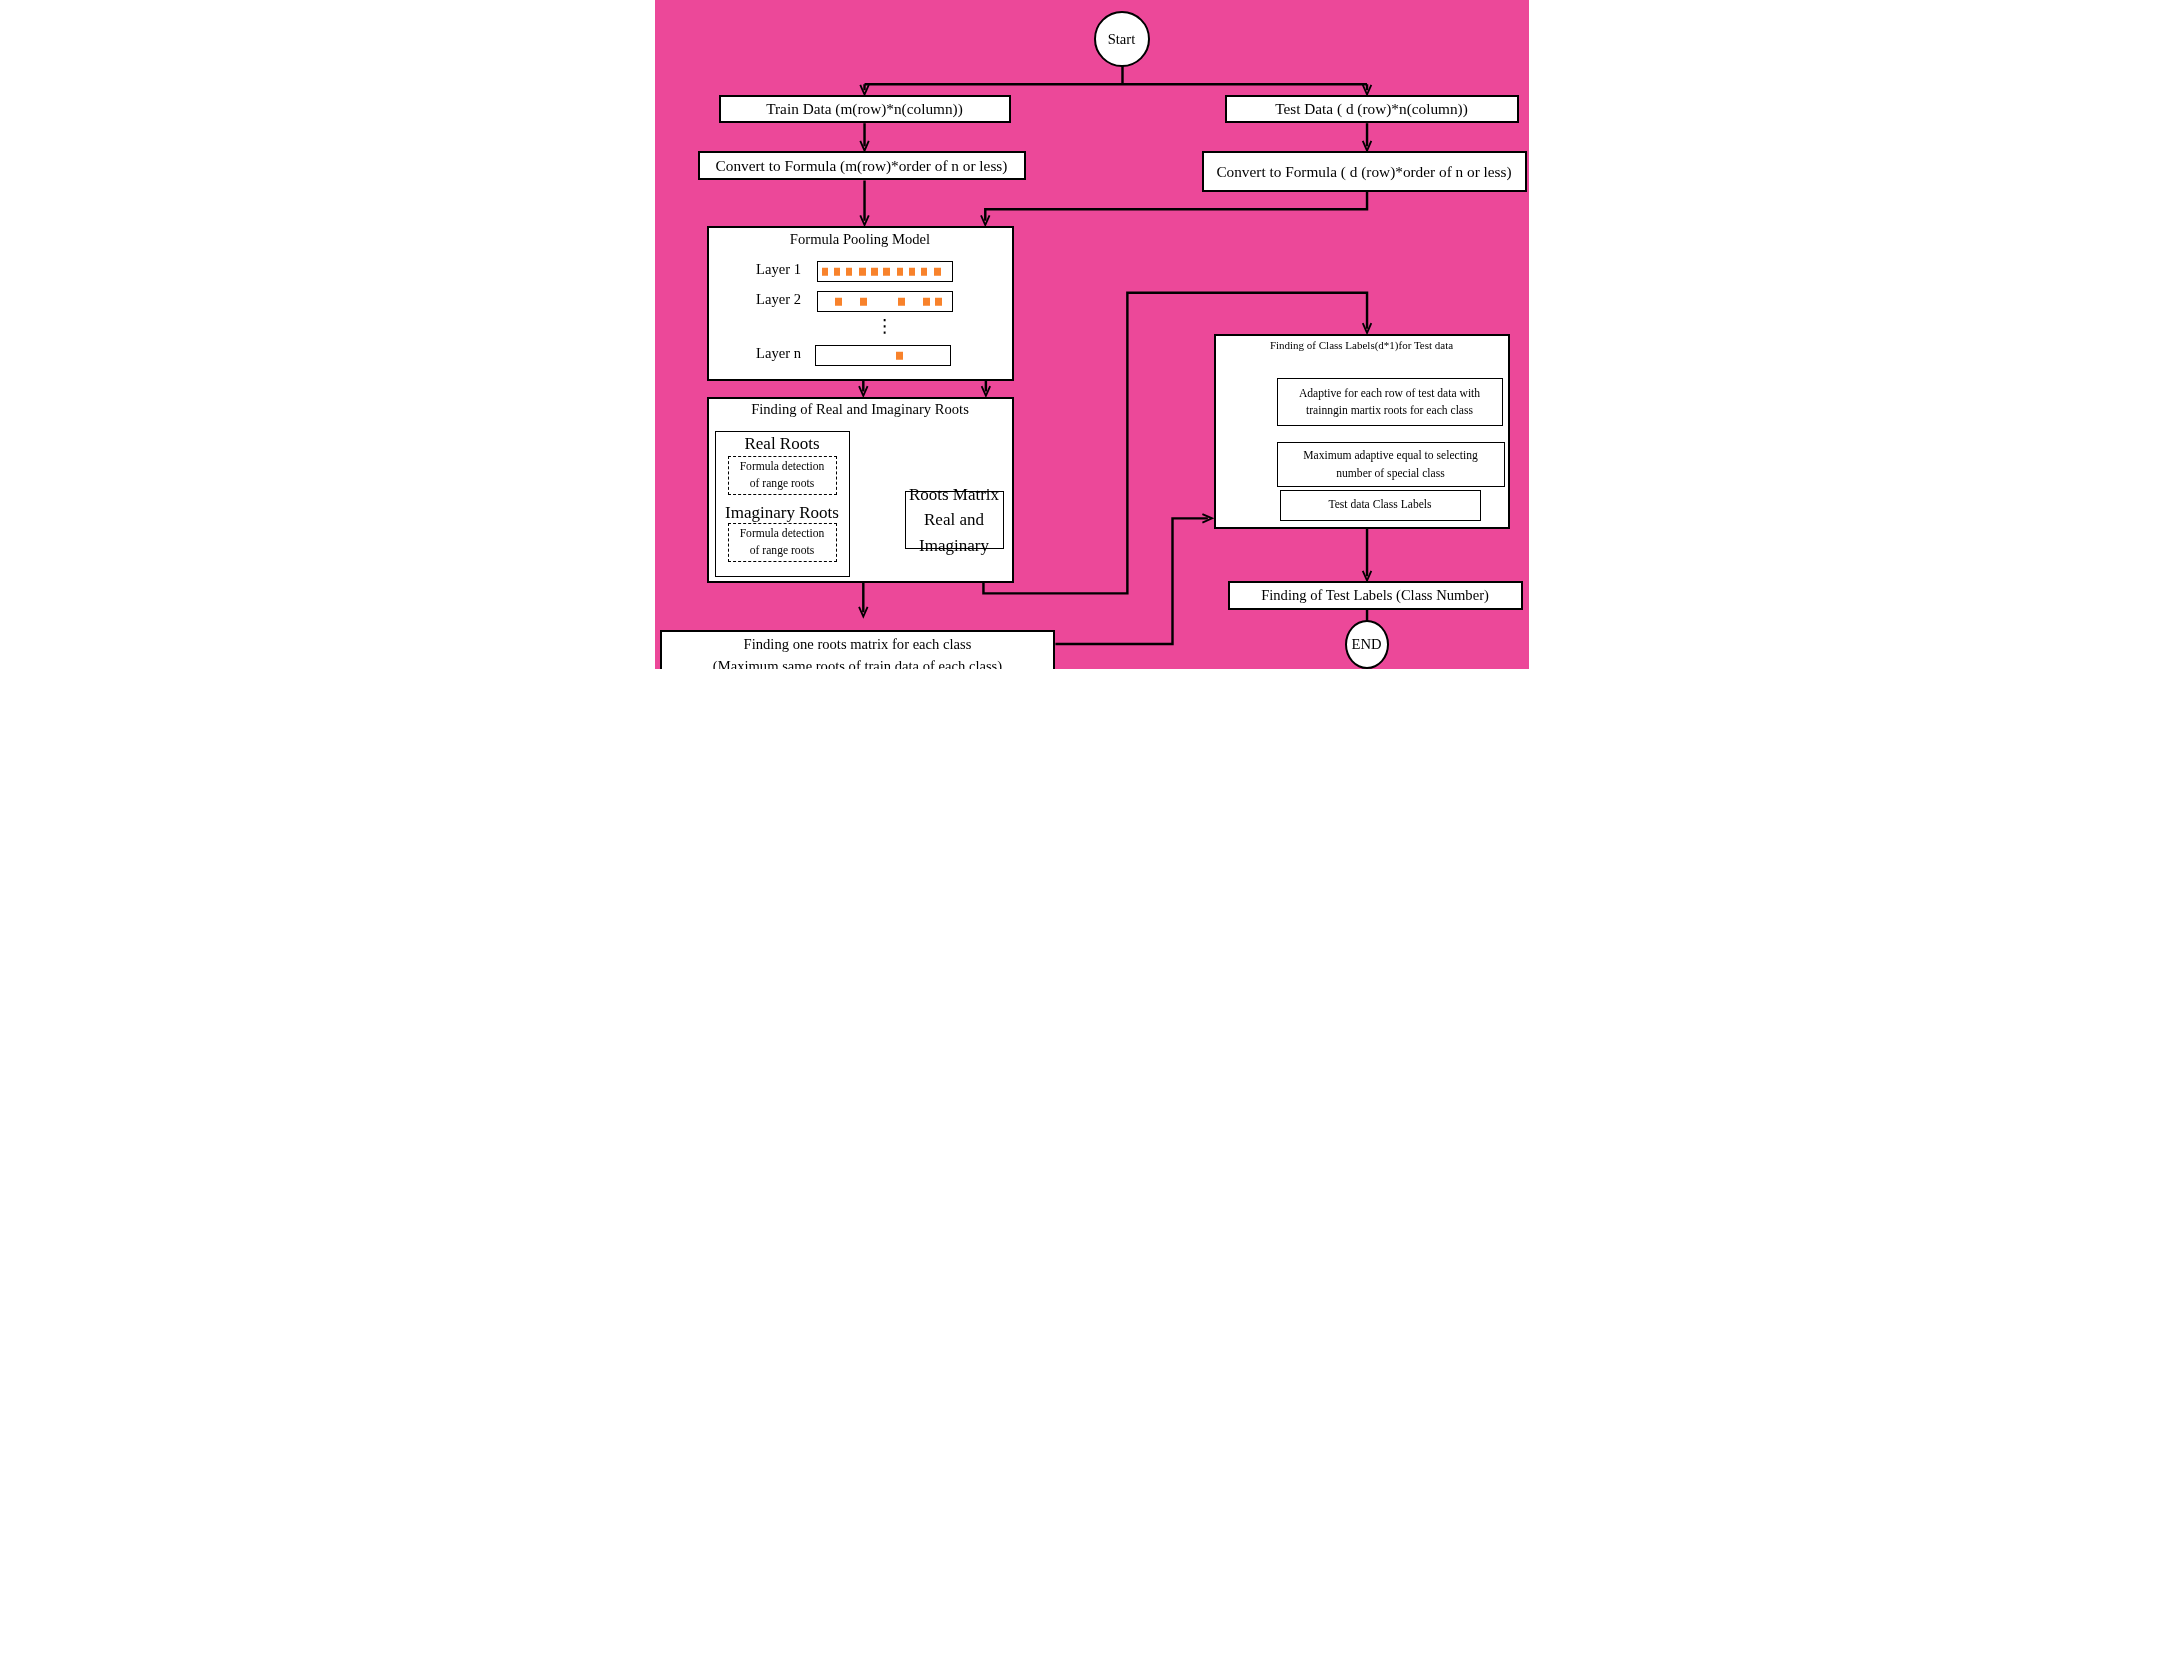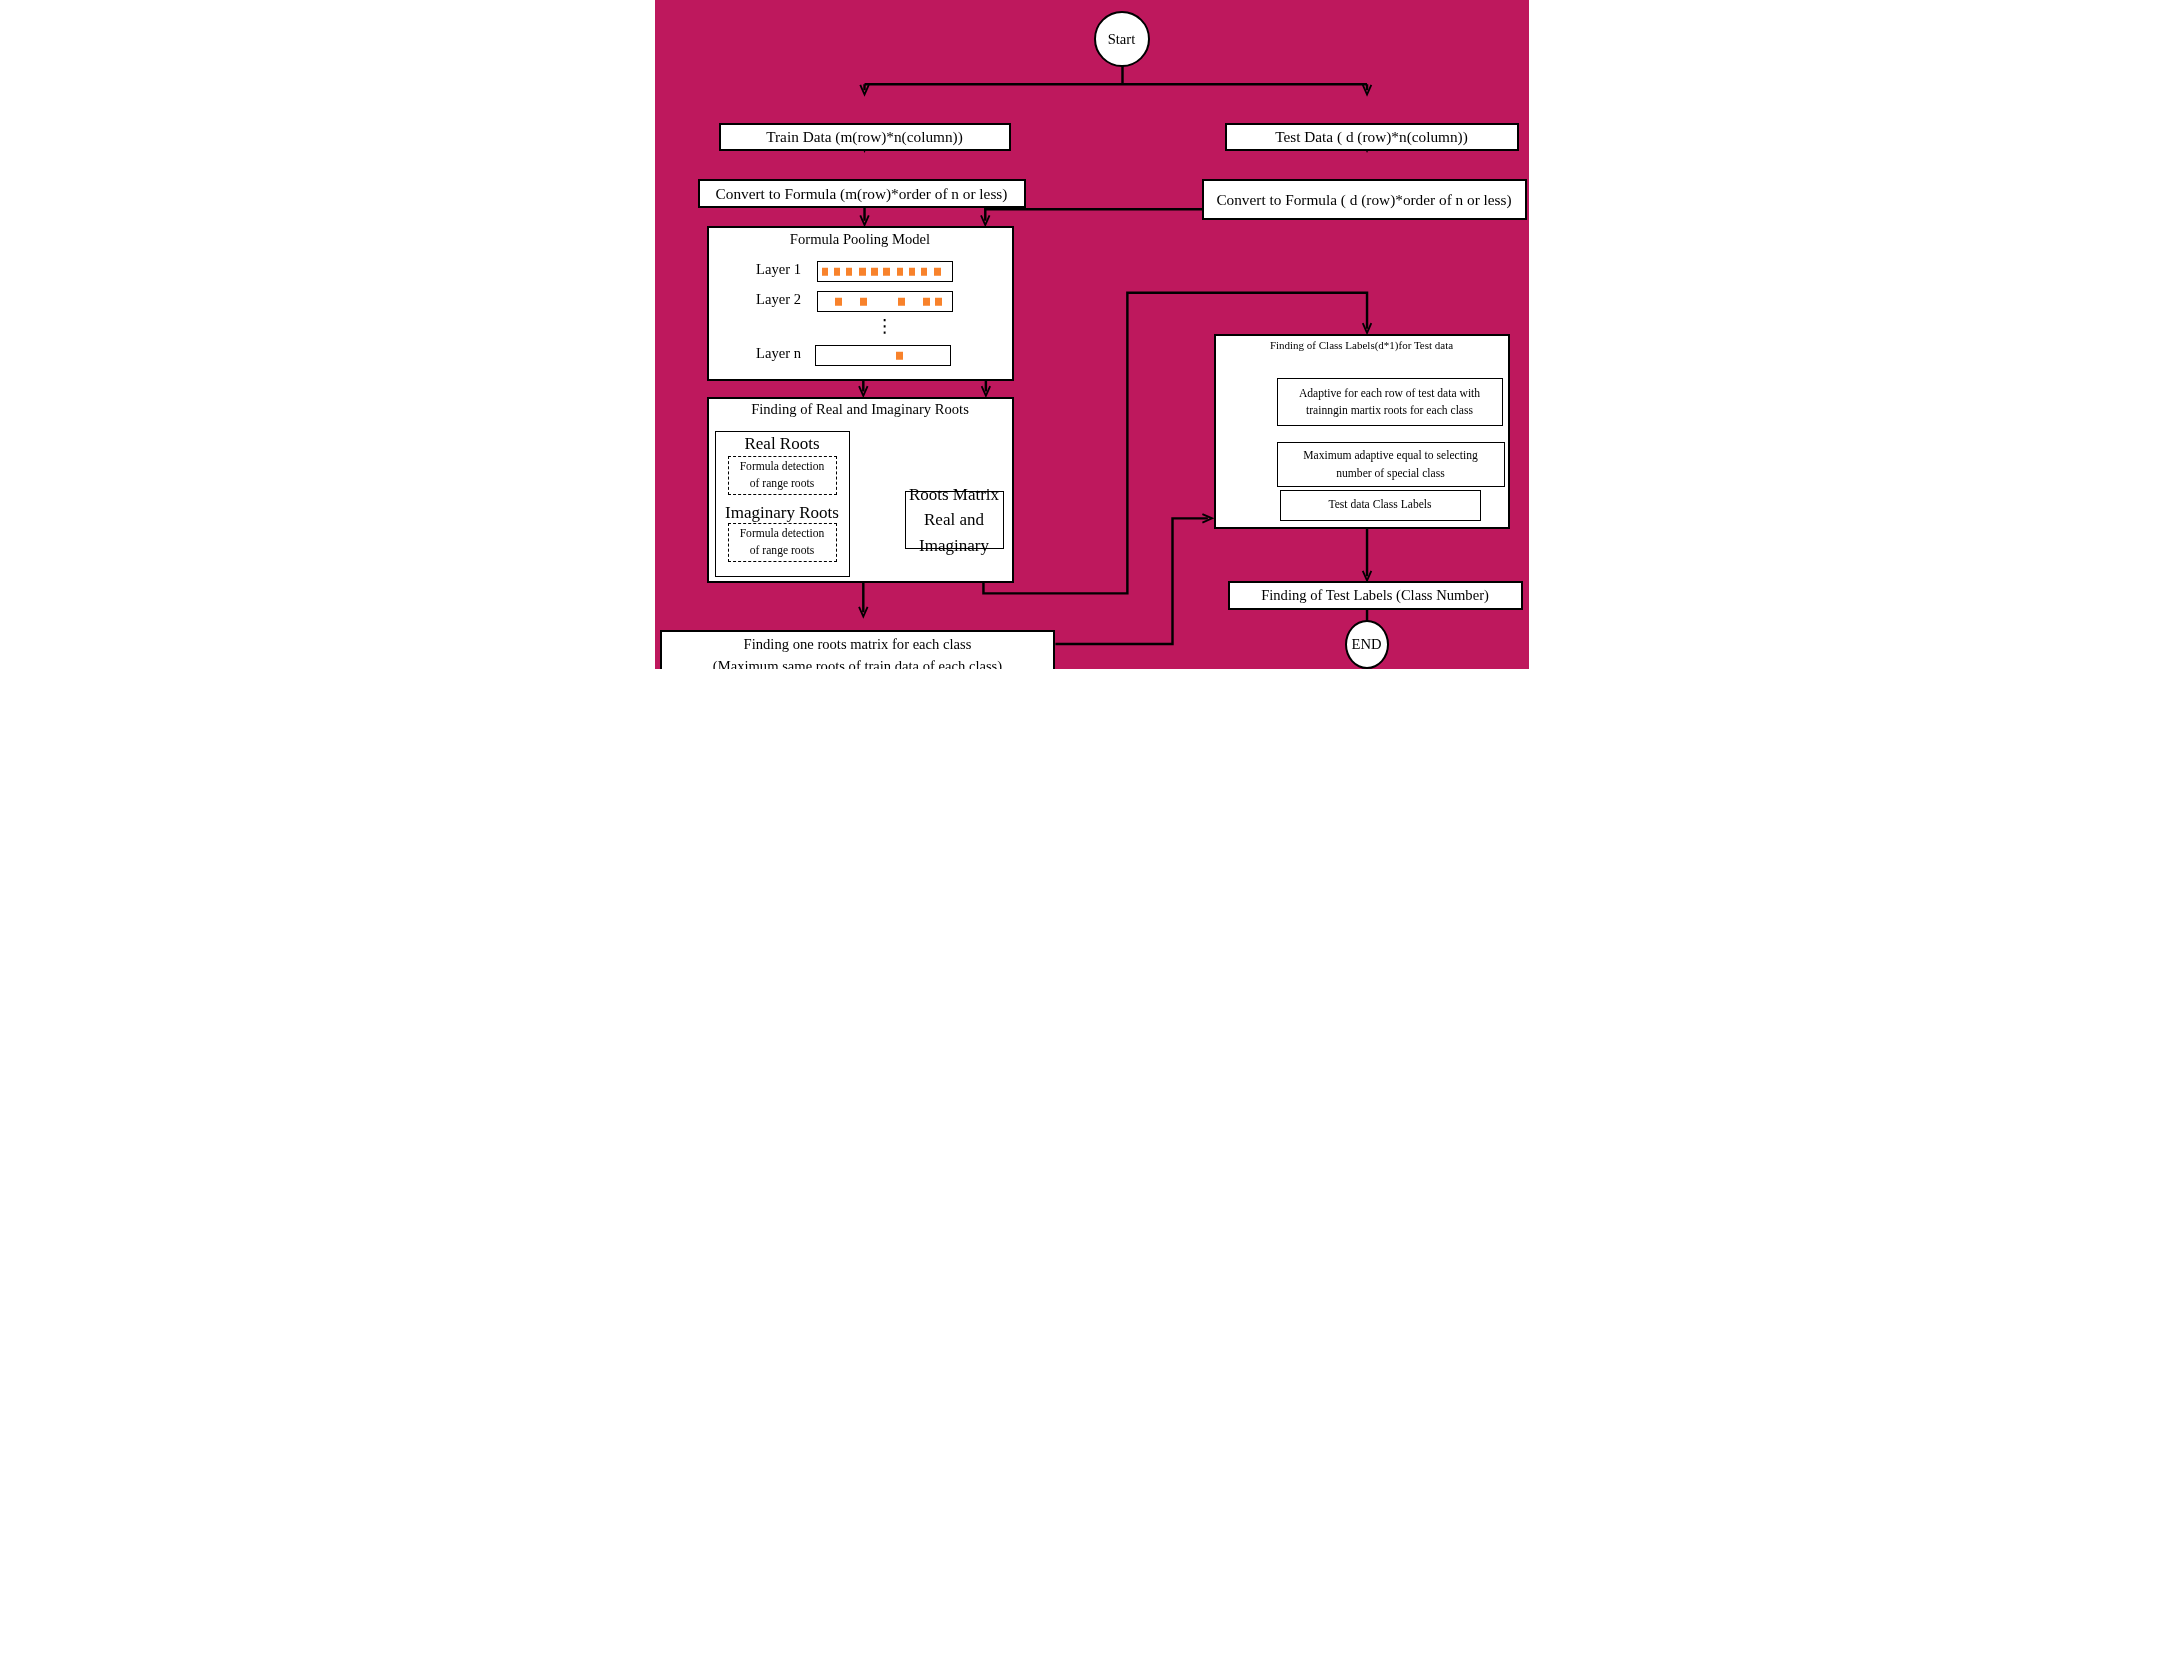--- a/index.html
+++ b/index.html
@@ -1,31 +1,31 @@
 <!DOCTYPE html>
 <html style="--accent: #F8822B;font-size:9.8px"><head>
 <meta charset="utf-8">
 <style>
   :root { --accent:#F8822B; --ink:#000000; }
   html,body { margin:0; padding:0; background:#ffffff; }
   #canvas {
     position:relative; width:874px; height:669px; margin:0 auto;
-    background:#be185d; font-family:"Liberation Serif","DejaVu Serif",serif;
+    background:#ec4899; font-family:"Liberation Serif","DejaVu Serif",serif;
     color:#000; overflow:hidden;
   }
   #connectors { position:absolute; left:0; top:0; width:874px; height:669px; pointer-events:none; }
   .box {
     position:absolute; box-sizing:border-box; background:#fff;
     border:2.4px solid #000; display:flex; flex-direction:column;
     align-items:center; justify-content:center; text-align:center; line-height:1.25;
   }
   .thin  { border-width:1.2px; }
   .dashed{ border:1.2px dashed #000; }
   .terminal { border-radius:50%; font-size:14.6px; }
-  .f25 { font-size:15.3px;margin-top:28px; } .f24 { font-size:14.6px; } .f23 { font-size:11px; }
+  .f25 { font-size:15.3px; } .f24 { font-size:14.6px; } .f23 { font-size:11px; }
   .f21 { font-size:17px; } .f19 { font-size:11.6px; }
   .lbl { position:absolute; display:flex; align-items:flex-start; justify-content:center; text-align:center; }
   .bar { position:absolute; box-sizing:border-box; border:1.2px solid #000; background:#fff; }
   .sq  { position:absolute; top:50%; transform:translateY(-50%); width:6.7px; height:8.5px; background:var(--accent); }
   .stepbox { justify-content:center; line-height:1.5;margin-top:13px; }
 </style>
 </head>
 <body>
 
 <div id="canvas">

